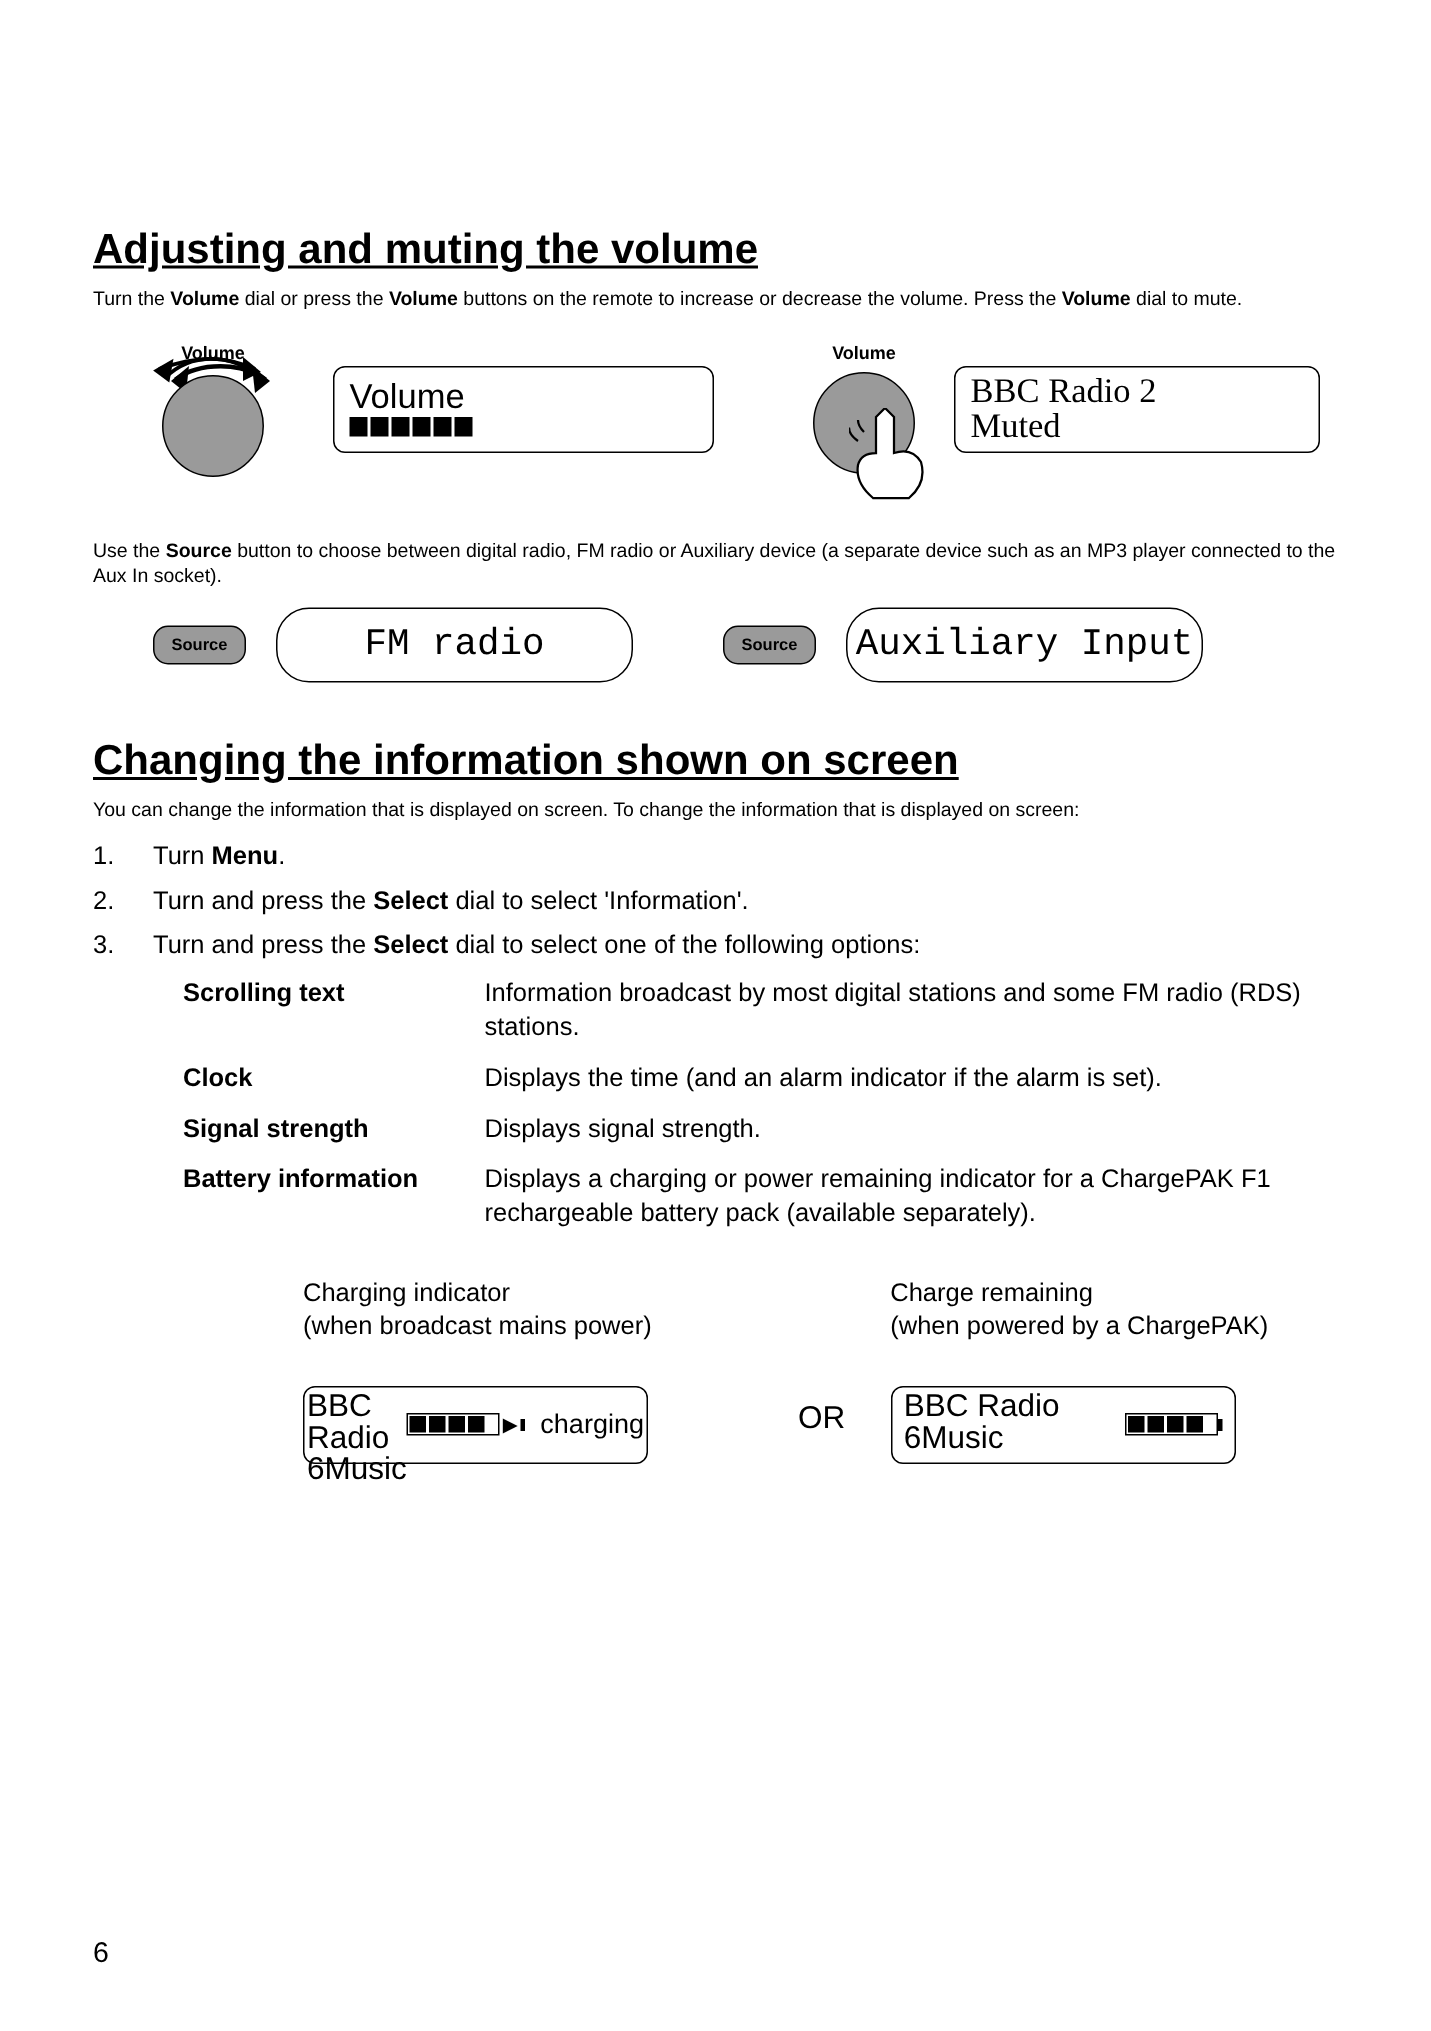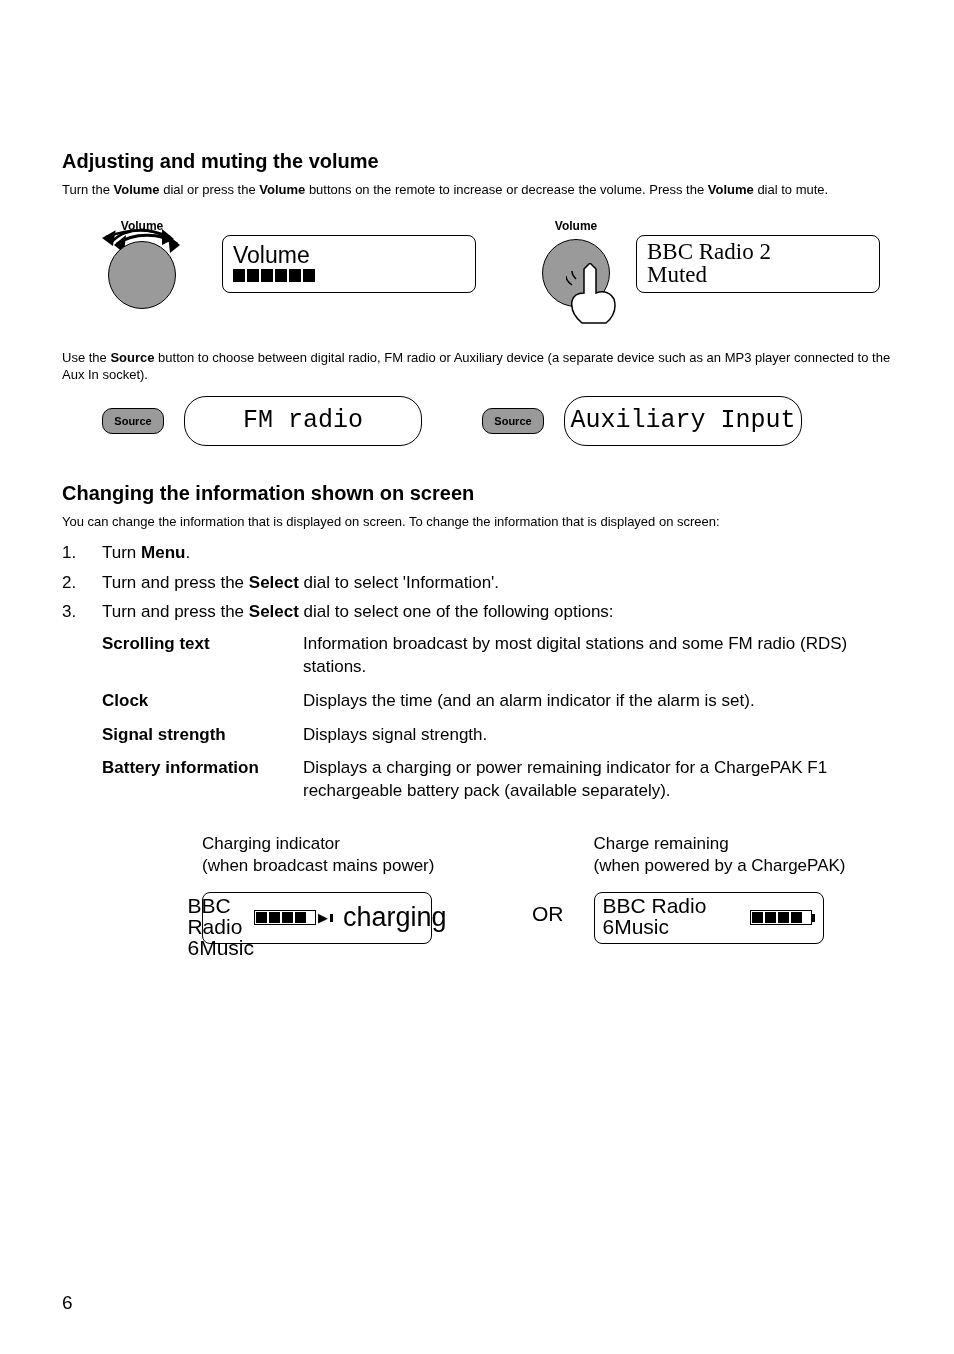--- a/index.html
+++ b/index.html
@@ -12,22 +12,23 @@
   .page {
     width: 954px;
     height: 1354px;
     box-sizing: border-box;
     padding: 150px 60px 40px 62px;
     position: relative;
   }
   h2 {
     font-family: Arial, Helvetica, sans-serif;
     font-weight: bold;
-    font-size: 20px;
+    font-size: 28px;
     margin: 0 0 8px 0;
+    text-decoration: underline;
   }
   p {
     font-size: 13px;
     line-height: 1.35;
     margin: 0 0 6px 0;
   }
   .bold { font-weight: bold; }
 
   
   .row {
@@ -147,38 +148,38 @@
     position: absolute;
     left: 0;
   }
 
   
   .def {
     display: grid;
     grid-template-columns: 190px 1fr;
     column-gap: 12px;
     row-gap: 6px;
-    margin-left: 40px;
+    margin-left: 60px;
     margin-top: 6px;
     font-size: 17px;
     line-height: 1.35;
     gap: 11px;
   }
   .def .term { font-weight: bold; }
 
   
   .battery-row {
     display: flex;
     align-items: flex-start;
     gap: 30px;
     margin-top: 30px;
     margin-left: 140px;
   }
   .bcol { width: 300px; }
-  .bcol .caption { font-size: 17px; line-height: 1.3; margin-bottom: 14px; }
+  .bcol .caption { font-size: 17px; line-height: 1.3; margin-bottom: 28px; }
   .or {
     font-size: 21px;
     align-self: flex-end;
     padding-bottom: 18px;
   }
 
   .batt-lcd {
     border: 1.5px solid #000;
     border-radius: 8px;
     width: 230px;
@@ -194,21 +195,21 @@
     font-size: 21px;
     line-height: 1;
   }
   .batt-lcd .bot {
     display: flex;
     align-items: center;
     gap: 10px;
     margin-top: 2px;
   }
   .batt-lcd .status {
-    font-size: 27px;
+    font-size: 18px;
   }
 
   .battery-icon {
     display: inline-flex;
     align-items: center;
   }
   .battery-body {
     width: 62px;
     height: 15px;
     border: 1.5px solid #000;

